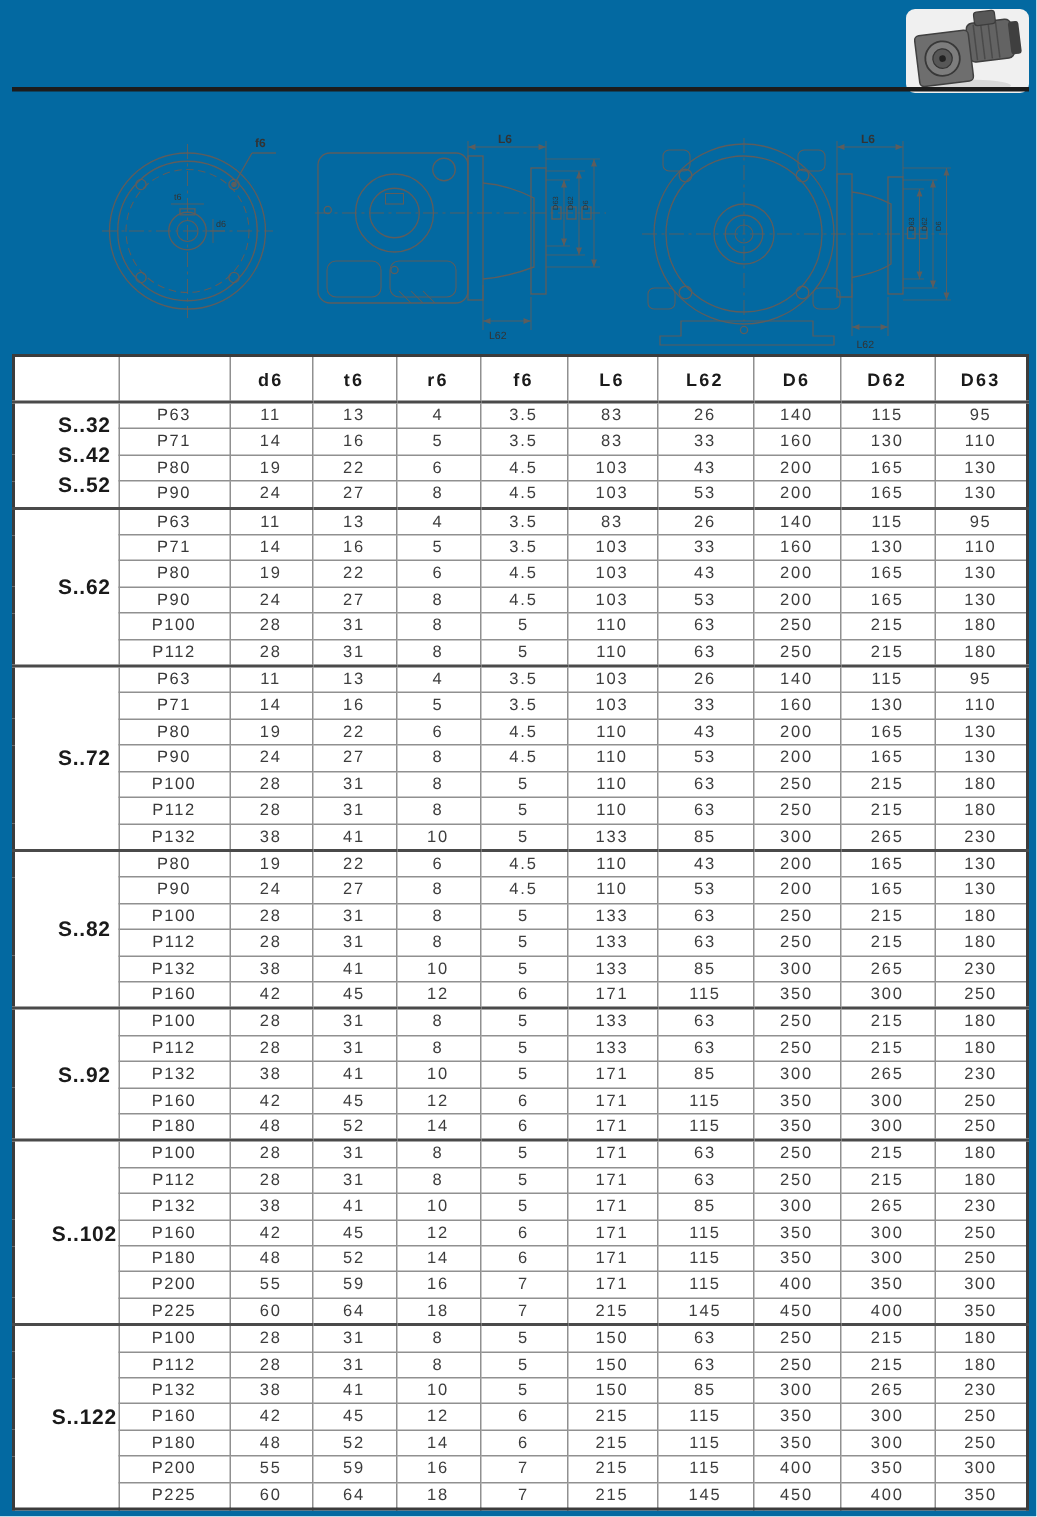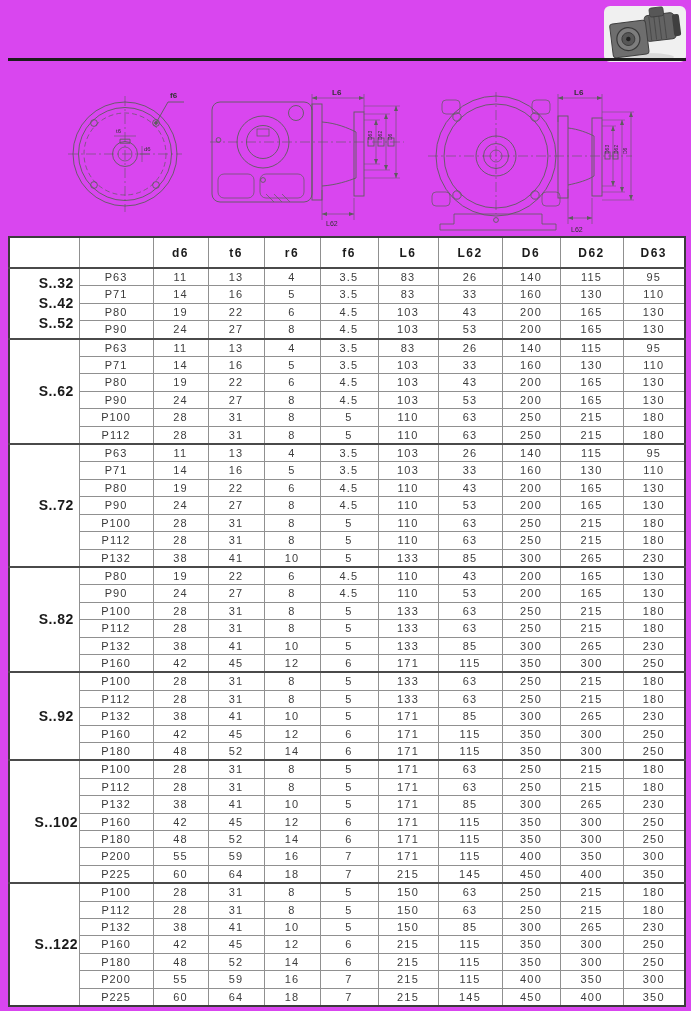--- a/index.html
+++ b/index.html
@@ -1,17 +1,17 @@
 <!DOCTYPE html>
 <html><head>
 <meta charset="utf-8">
 <style>
   html,body{margin:0;padding:0;background:#ffffff;}
   #page{
-    position:relative;width:691px;height:1011px;background:#d946ef;
+    position:relative;width:691px;height:1011px;background:#0369a1;
     font-family:"Liberation Sans",sans-serif;overflow:hidden;
   }
   
   #top-rule{position:absolute;left:8px;top:58px;width:678px;height:3px;background:#1c1c1c;}
   
   #photo{position:absolute;right:3px;top:4px;width:86px;height:62px;}
   
   .drawing{position:absolute;}
   #flange-view{left:58px;top:84px;}
   #side-view{left:208px;top:86px;}

